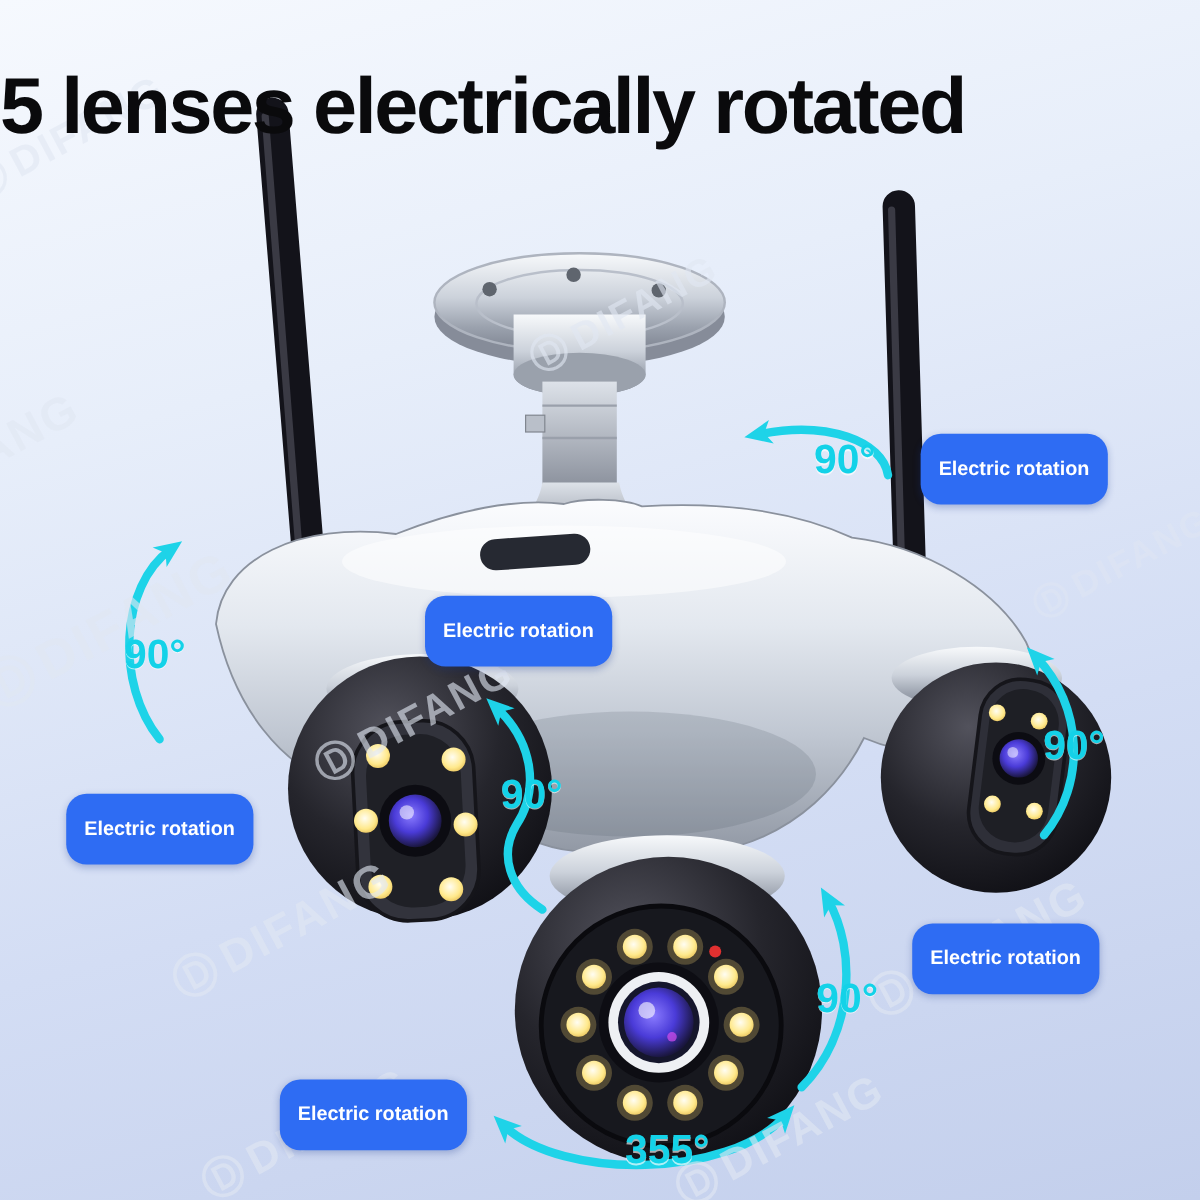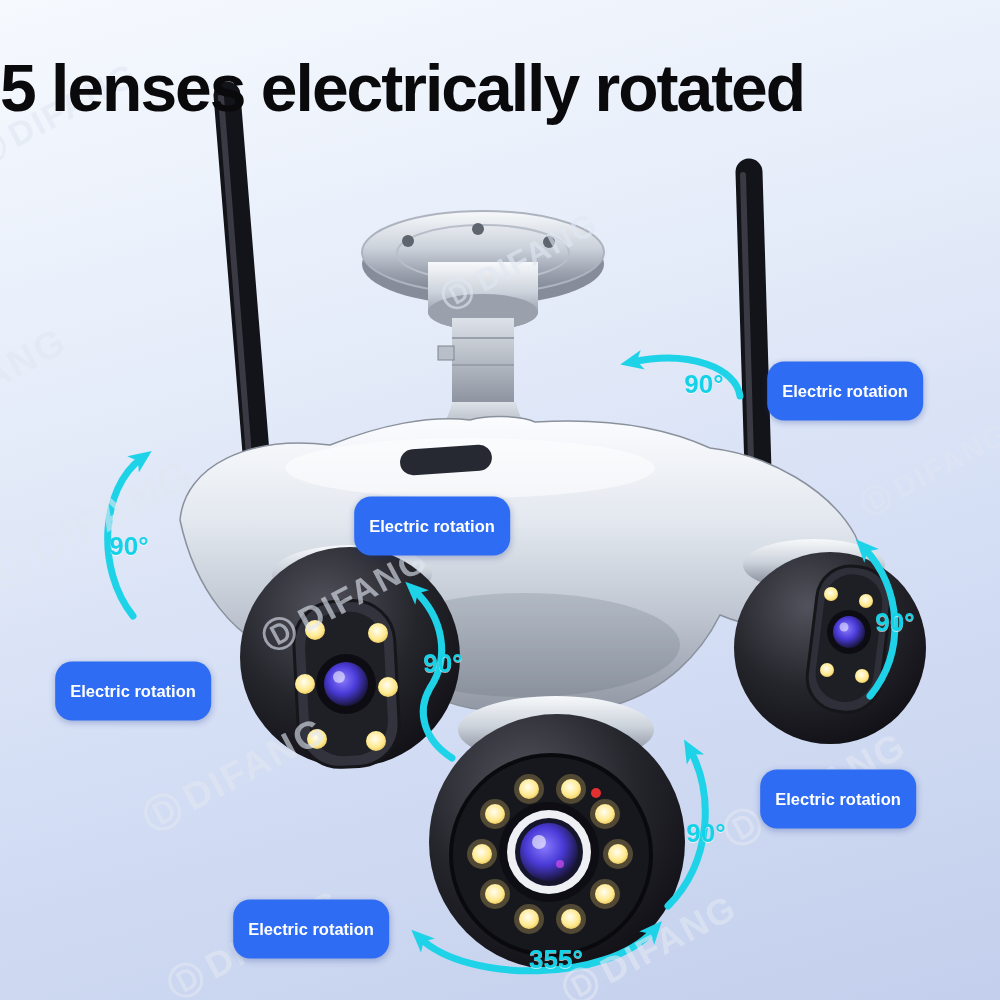--- a/index.html
+++ b/index.html
@@ -20,21 +20,21 @@
   }
   .wm .sym{margin-right:5px;}
   .pill{
     position:absolute;transform:translate(-50%,-50%);
     background:#2e6cf3;color:#ffffff;font-size:16.5px;font-weight:700;
     padding:20px 15px;border-radius:17px;white-space:nowrap;
     box-shadow:0 2px 6px rgba(20,50,140,0.28);
   }
   .angle{
     position:absolute;transform:translate(-50%,-50%);
-    color:#13d2e8;font-size:26px;font-weight:800;
+    color:#13d2e8;font-size:34px;font-weight:800;
     text-shadow:0 1px 0 rgba(255,255,255,0.65);white-space:nowrap;
   }
 </style>
 </head>
 <body>
 
 <div class="stage">
 
   <svg class="camera-svg" width="1000" height="1000" viewBox="0 0 1000 1000">
     <defs>

